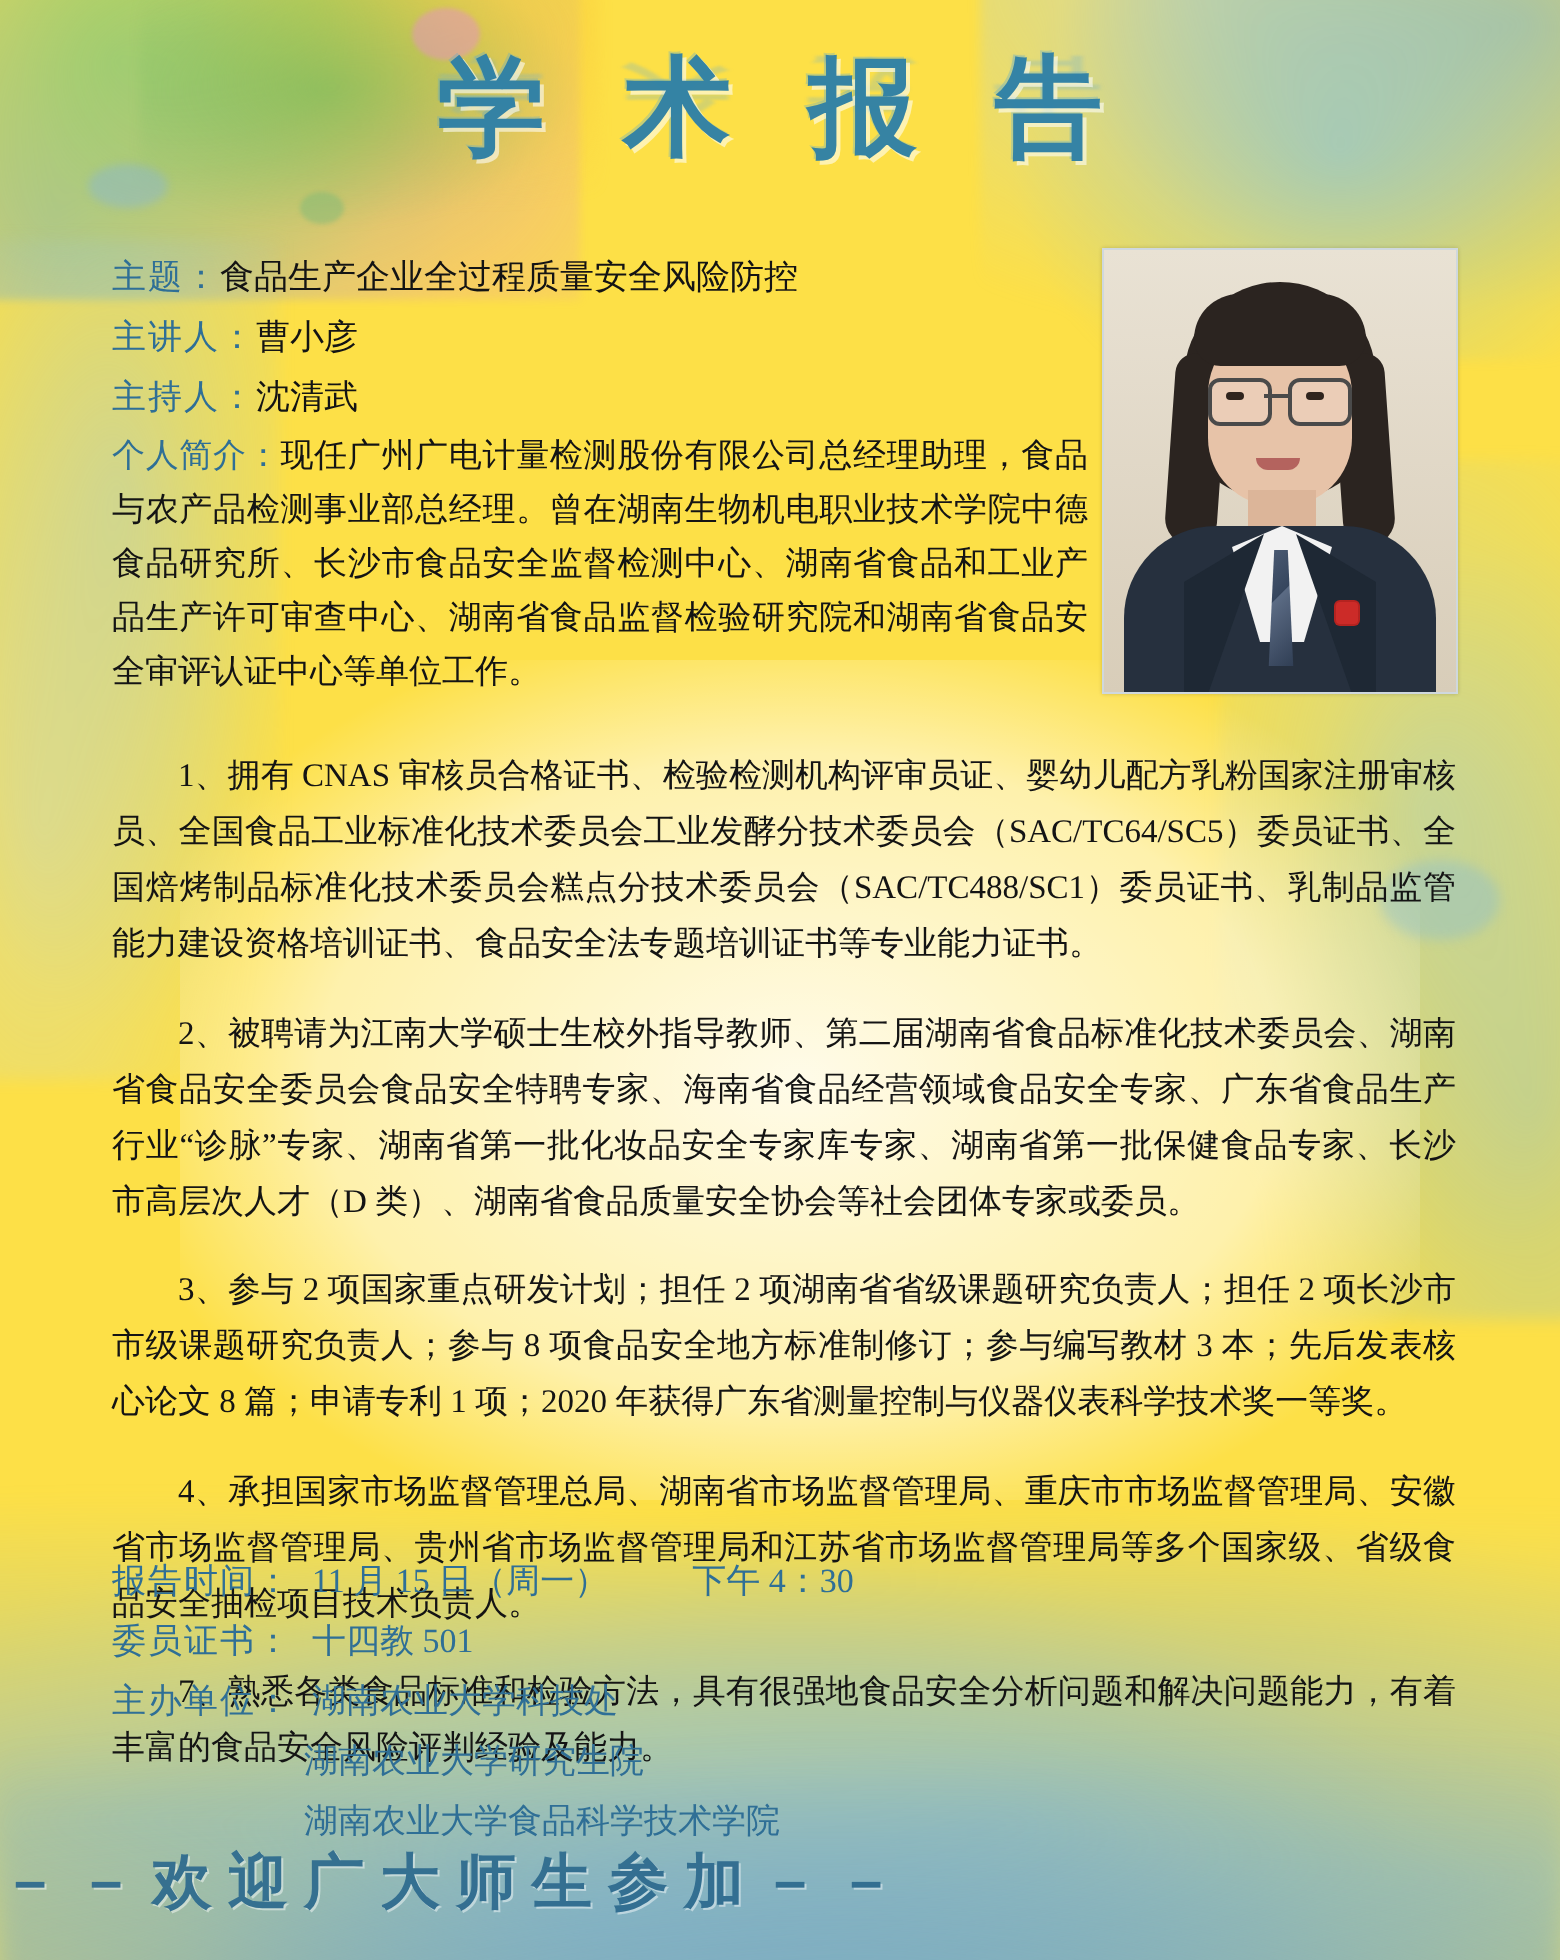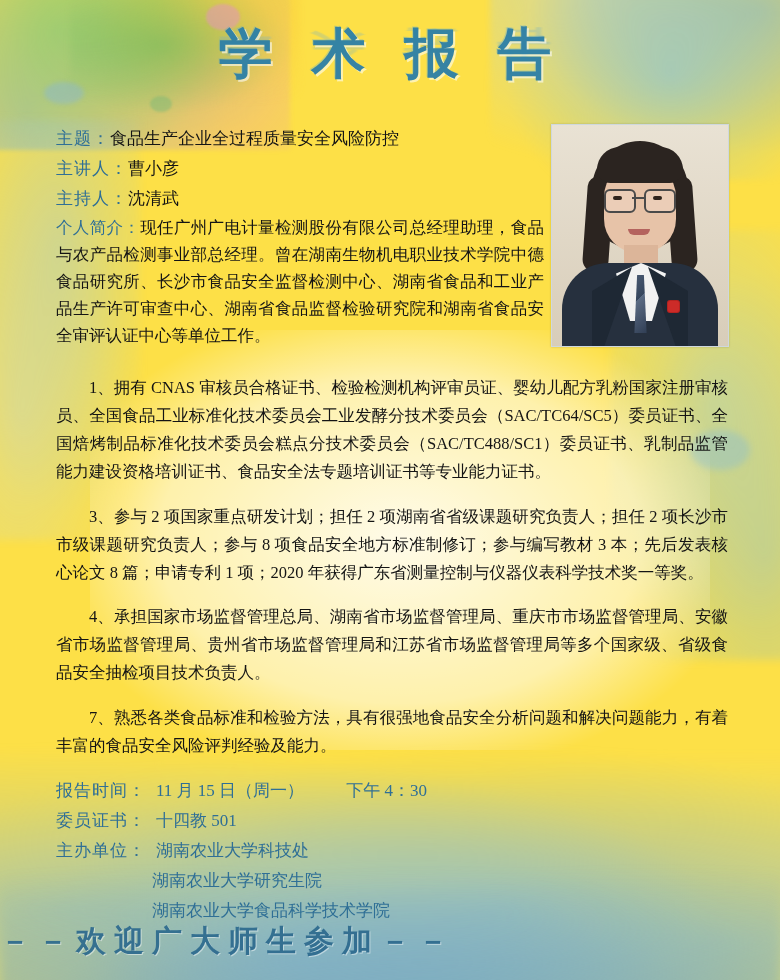--- a/index.html
+++ b/index.html
@@ -394,20 +394,21 @@
     <div class="meta-line">
       <span class="meta-label">主持人：</span><span class="meta-value">沈清武</span>
     </div>
     <div class="bio">
       <span class="bio-label">个人简介：</span><span>现任广州广电计量检测股份有限公司总经理助理，食品与农产品检测事业部总经理。曾在湖南生物机电职业技术学院中德食品研究所、长沙市食品安全监督检测中心、湖南省食品和工业产品生产许可审查中心、湖南省食品监督检验研究院和湖南省食品安全审评认证中心等单位工作。</span>
     </div>
   </div>
 
   <div class="paras">
     <p class="para">1、拥有 CNAS 审核员合格证书、检验检测机构评审员证、婴幼儿配方乳粉国家注册审核员、全国食品工业标准化技术委员会工业发酵分技术委员会（SAC/TC64/SC5）委员证书、全国焙烤制品标准化技术委员会糕点分技术委员会（SAC/TC488/SC1）委员证书、乳制品监管能力建设资格培训证书、食品安全法专题培训证书等专业能力证书。</p>
+    <p class="para">2、被聘请为江南大学硕士生校外指导教师、第二届湖南省食品标准化技术委员会、湖南省食品安全委员会食品安全特聘专家、海南省食品经营领域食品安全专家、广东省食品生产行业“诊脉”专家、湖南省第一批化妆品安全专家库专家、湖南省第一批保健食品专家、长沙市高层次人才（D 类）、湖南省食品质量安全协会等社会团体专家或委员。</p>
     <p class="para">3、参与 2 项国家重点研发计划；担任 2 项湖南省省级课题研究负责人；担任 2 项长沙市市级课题研究负责人；参与 8 项食品安全地方标准制修订；参与编写教材 3 本；先后发表核心论文 8 篇；申请专利 1 项；2020 年获得广东省测量控制与仪器仪表科学技术奖一等奖。</p>
     <p class="para">4、承担国家市场监督管理总局、湖南省市场监督管理局、重庆市市场监督管理局、安徽省市场监督管理局、贵州省市场监督管理局和江苏省市场监督管理局等多个国家级、省级食品安全抽检项目技术负责人。</p>
     <p class="para">7、熟悉各类食品标准和检验方法，具有很强地食品安全分析问题和解决问题能力，有着丰富的食品安全风险评判经验及能力。</p>
   </div>
 
   <div class="footer-info">
     <div class="fi-row">
       <span class="fi-label">报告时间：</span><span class="fi-value">11 月 15 日（周一）</span><span class="fi-value fi-time-right">下午 4：30</span>
     </div>
     <div class="fi-row">

